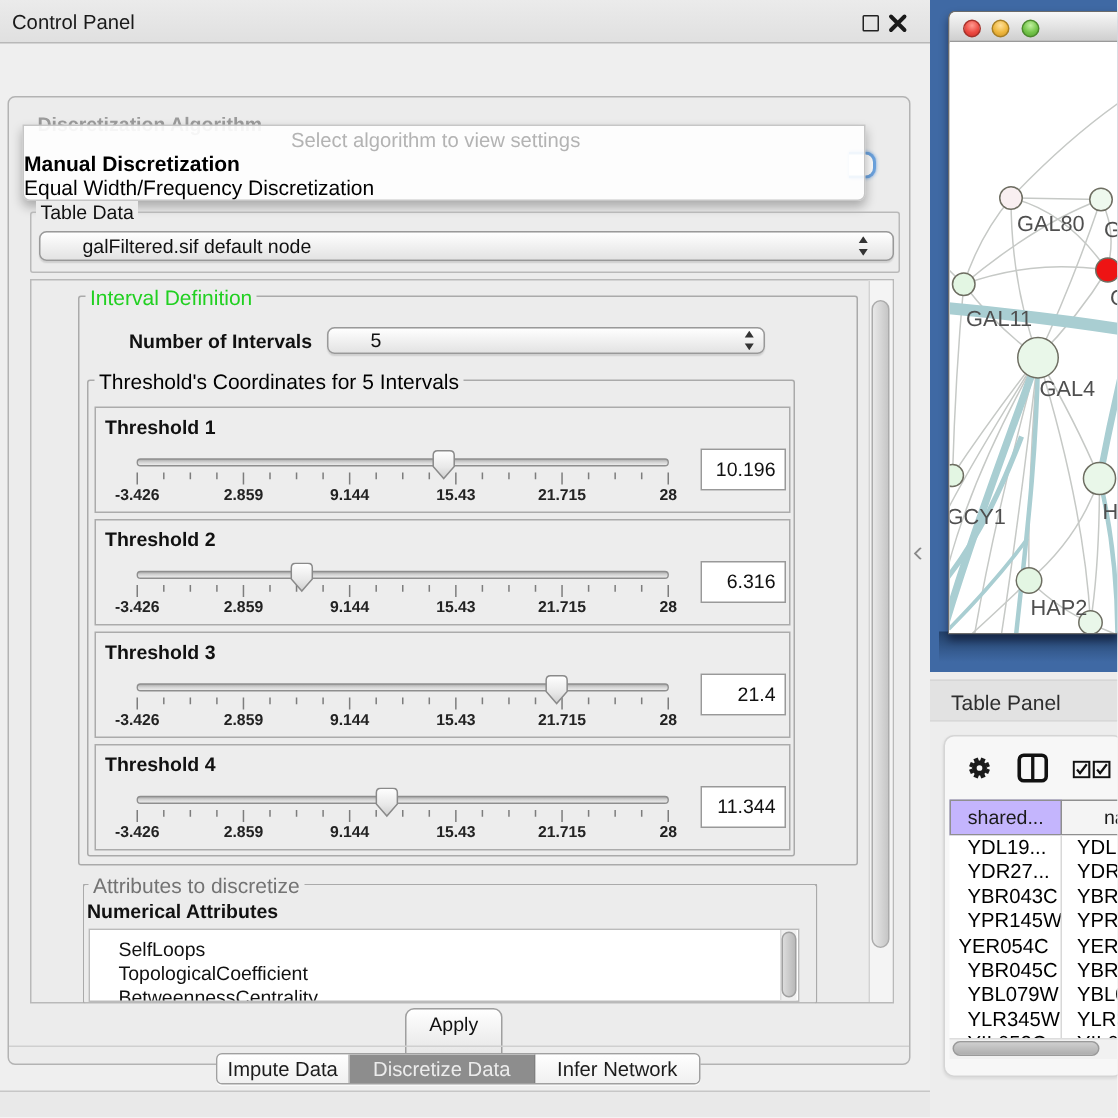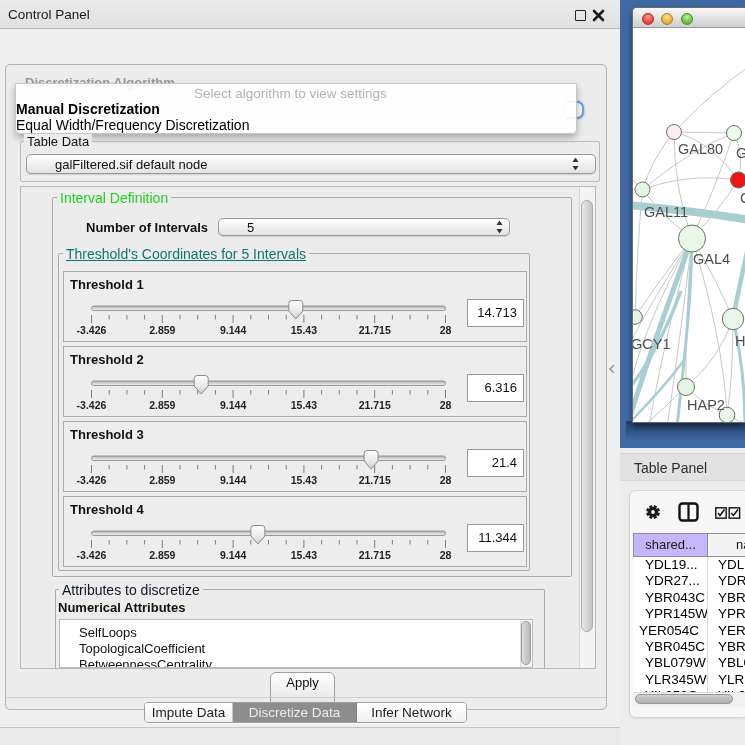--- a/index.html
+++ b/index.html
@@ -74,21 +74,21 @@
   <div class="abs" style="left:86px;top:220px;font-size:13px;font-weight:bold;color:#111;">Number of Intervals</div>
   <div class="combo" style="left:218px;top:218px;width:292px;height:18px;">
     <div class="ctext">5</div>
     <svg class="stepper" width="7" height="13" viewBox="0 0 7 13">
       <path d="M3.5 0 L6.5 4.5 H0.5 Z" fill="#333"></path>
         <path d="M3.5 13 L6.5 8.5 H0.5 Z" fill="#333"></path>
     </svg>
   </div>
 
   <div class="gbox" style="left:58px;top:253px;width:472px;height:318px;"></div>
-  <div class="grouplab" style="left:63px;top:246px;color:#0f766e;text-decoration:underline;">Threshold's Coordinates for 5 Intervals</div>
+  <div class="grouplab" style="left:63px;top:246px;color:#000000;">Threshold's Coordinates for 5 Intervals</div>
 
   <div class="rowbox" style="top:271px;">
     <div class="rlab">Threshold 1</div>
     <svg style="position:absolute;left:20px;top:28px;" width="375" height="26" viewBox="0 0 375 26">
       <defs>
         <linearGradient id="trg" x1="0" y1="0" x2="0" y2="1">
           <stop offset="0" stop-color="#a6a6a6"></stop>
             <stop offset="0.45" stop-color="#d2d2d2"></stop>
             <stop offset="1" stop-color="#f2f2f2"></stop>
         </linearGradient>
@@ -121,21 +121,21 @@
         <line x1="343.8" y1="15" x2="343.8" y2="19.5" stroke="#7d7d7d" stroke-width="1"></line>
         <line x1="361.5" y1="15" x2="361.5" y2="23" stroke="#7d7d7d" stroke-width="1"></line>
       <path d="M204.8 3.5 Q204.8 0.5 207.8 0.5 L215.8 0.5 Q218.8 0.5 218.8 3.5 L218.8 11 L211.8 19 L204.8 11 Z" fill="url(#thg)" stroke="#8a8a8a" stroke-width="1"></path>
     </svg>
     <div class="ticklab" style="left:27.5px;">-3.426</div>
       <div class="ticklab" style="left:98.3px;">2.859</div>
       <div class="ticklab" style="left:169.1px;">9.144</div>
       <div class="ticklab" style="left:239.9px;">15.43</div>
       <div class="ticklab" style="left:310.7px;">21.715</div>
       <div class="ticklab" style="left:381.5px;">28</div>
-    <div class="valbox">14.713</div>
+    <div class="valbox">10.196</div>
   </div>
   <div class="rowbox" style="top:346px;">
     <div class="rlab">Threshold 2</div>
     <svg style="position:absolute;left:20px;top:28px;" width="375" height="26" viewBox="0 0 375 26">
       <defs>
         <linearGradient id="trg" x1="0" y1="0" x2="0" y2="1">
           <stop offset="0" stop-color="#a6a6a6"></stop>
             <stop offset="0.45" stop-color="#d2d2d2"></stop>
             <stop offset="1" stop-color="#f2f2f2"></stop>
         </linearGradient>
@@ -266,21 +266,21 @@
     <div class="ticklab" style="left:27.5px;">-3.426</div>
       <div class="ticklab" style="left:98.3px;">2.859</div>
       <div class="ticklab" style="left:169.1px;">9.144</div>
       <div class="ticklab" style="left:239.9px;">15.43</div>
       <div class="ticklab" style="left:310.7px;">21.715</div>
       <div class="ticklab" style="left:381.5px;">28</div>
     <div class="valbox">11.344</div>
   </div>
 
   <div class="gbox" style="left:55px;top:589px;width:490px;height:80px;border-bottom:none;"></div>
-  <div class="grouplab" style="left:59px;top:582px;color:#0f172a;">Attributes to discretize</div>
+  <div class="grouplab" style="left:59px;top:582px;color:#737373;">Attributes to discretize</div>
   <div class="abs" style="left:58px;top:600px;font-size:13px;font-weight:bold;color:#111;">Numerical Attributes</div>
   <div class="abs" style="left:59px;top:619px;width:474px;height:49px;background:#fff;border:1px solid #bbb;overflow:hidden;">
     <div style="position:absolute;left:19px;top:5px;font-size:13px;color:#111;line-height:16.2px;">
       SelfLoops<br>TopologicalCoefficient<br>BetweennessCentrality
     </div>
     <div style="position:absolute;right:1px;top:0;width:11px;height:49px;background:#f0f0f0;border-left:1px solid #ddd;"></div>
     <div style="position:absolute;right:1.5px;top:1px;width:10px;height:44px;background:linear-gradient(90deg,#dcdcdc,#b9b9b9);border:1px solid #a0a0a0;border-radius:5px;"></div>
   </div>
 
   <div class="abs" style="left:270px;top:672px;width:65px;height:37px;border:1px solid #9f9f9f;border-radius:6px;

